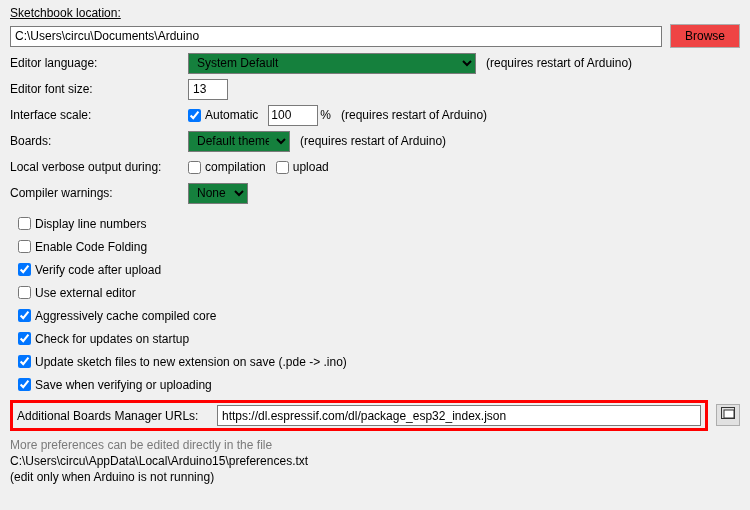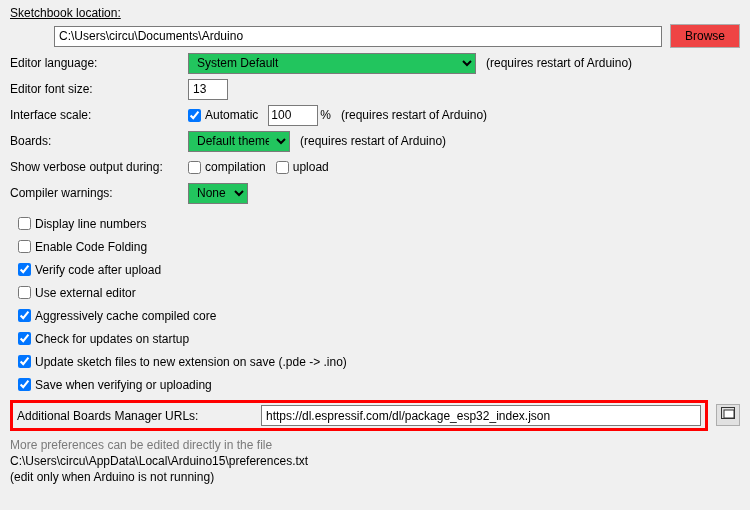--- a/index.html
+++ b/index.html
@@ -27,37 +27,36 @@
     width: 178px;
     flex: none;
   }
   .text-input {
     font-family: inherit;
     font-size: 12px;
     padding: 2px 4px;
     border: 1px solid #7a7a7a;
     background: #fff;
     height: 21px;
-    margin-left: 44px;
   }
   .wide-input { flex: 1; }
   .btn {
     font-family: inherit;
     font-size: 12px;
     padding: 2px 14px;
     margin-left: 8px;
     height: 24px;
     background: #ef4444;
     border: 1px solid #adadad;
   }
   .select {
     font-family: inherit;
     font-size: 12px;
     border: 1px solid #7a7a7a;
-    background: #22c55e;
+    background: #15803d;
     height: 21px;
     padding: 1px 4px;
   }
   .select.wide { width: 288px; }
   .select.theme { width: 102px; }
   .select.small { width: 60px; }
   .hint {
     margin-left: 10px;
     color: #000;
   }
@@ -153,21 +152,21 @@
 
   <div class="row">
     <div class="label-col">Boards:</div>
     <select class="select theme">
       <option>Default theme</option>
     </select>
     <span class="hint">(requires restart of Arduino)</span>
   </div>
 
   <div class="row">
-    <div class="label-col">Show verbose output during:</div>
+    <div class="label-col">Local verbose output during:</div>
     <span class="chk-inline">
       <input type="checkbox" class="chk" style="">
       <span>compilation</span>
     </span>
     <span class="chk-inline">
       <input type="checkbox" class="chk" style="">
       <span>upload</span>
     </span>
   </div>
 

